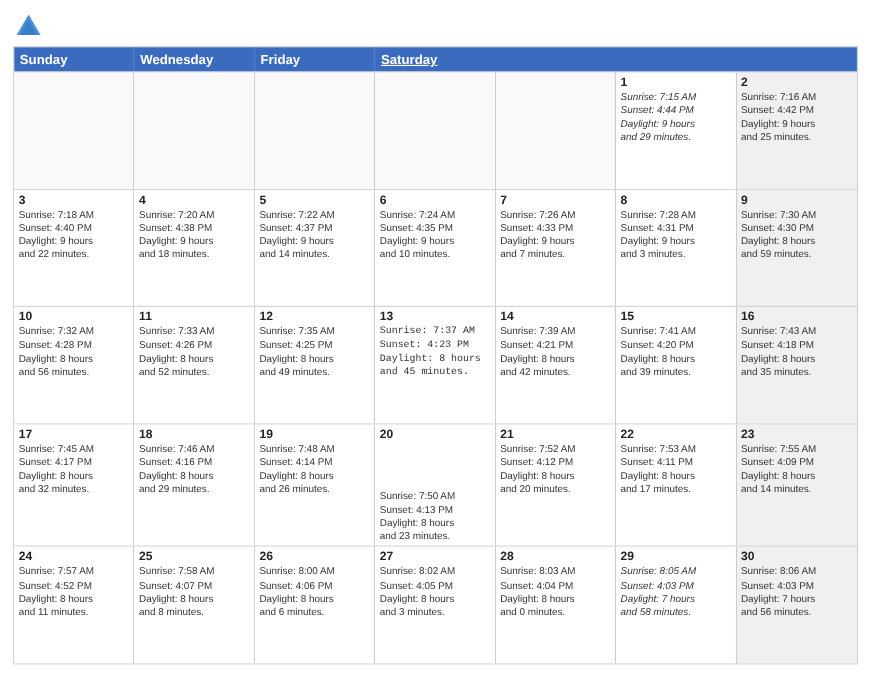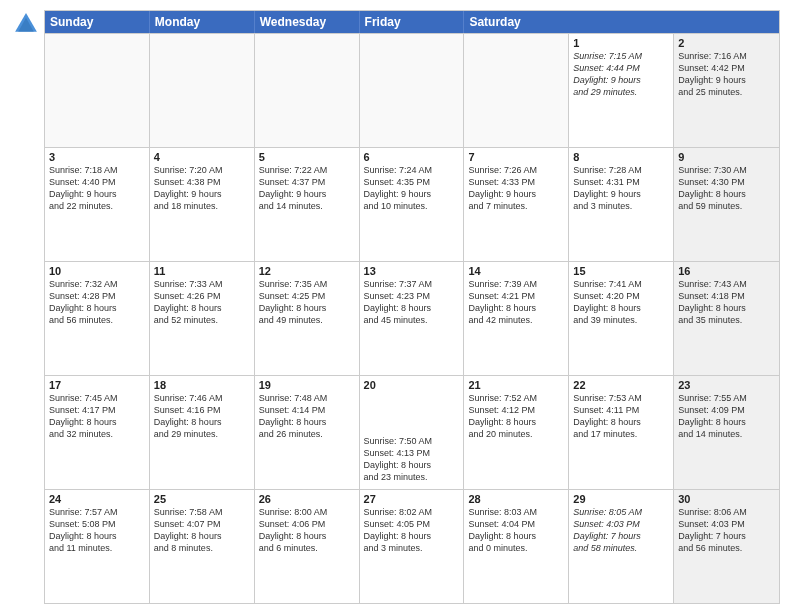--- a/index.html
+++ b/index.html
@@ -8,21 +8,21 @@
       background: #fff;
       width: 792px;
       height: 612px;
       overflow: hidden;
     }
     .page {
       width: 792px;
       height: 612px;
       padding: 10px 12px 8px 12px;
       display: flex;
-      flex-direction: row;
+      flex-direction: column;
     }
     .header {
       display: flex;
       justify-content: space-between;
       align-items: flex-start;
       margin-bottom: 4px;
     }
     .logo {
       display: flex;
       align-items: center;
@@ -65,21 +65,21 @@
       background: #3a6bbf;
     }
     .cal-header-cell {
       color: #fff;
       font-size: 12px;
       font-weight: bold;
       padding: 4px 5px;
       text-align: left;
       border-right: 1px solid #5580cc;
     }
-    .cal-header-cell:last-child { border-right: none; }
+    .cal-header-cell:last-child { border-right: none; text-decoration: underline; }
     .cal-body {
       flex: 1;
       display: flex;
       flex-direction: column;
     }
     .cal-row {
       display: grid;
       grid-template-columns: repeat(7, 1fr);
       flex: 1;
       border-top: 1px solid #ccc;
@@ -124,21 +124,20 @@
     </div>
     <div class="title-block">
       <div class="month-title"></div>
       <div class="subtitle"></div>
     </div>
   </div>
 
   <div class="calendar">
     <div class="cal-header-row">
     <div class="cal-header-cell">Sunday</div>
-        <div class="cal-header-cell">Monday</div>
         <div class="cal-header-cell">Wednesday</div>
         <div class="cal-header-cell">Friday</div>
         <div class="cal-header-cell">Saturday</div>
       </div>
     <div class="cal-body">
     <div class="cal-row">
           <div class="cal-cell empty"></div>
           <div class="cal-cell empty"></div>
           <div class="cal-cell empty"></div>
           <div class="cal-cell empty"></div>
@@ -226,21 +225,21 @@
           </div>
           <div class="cal-cell">
             <div class="day-num">12</div>
             <div class="day-info" style="white-space: pre-line;">Sunrise: 7:35 AM
 Sunset: 4:25 PM
 Daylight: 8 hours
 and 49 minutes.</div>
           </div>
           <div class="cal-cell">
             <div class="day-num">13</div>
-            <div class="day-info" style="white-space: pre-line;">Sunrise: 7:37 AM
+            <div class="day-info" style="white-space: pre-line; font-family: Liberation Mono, monospace;">Sunrise: 7:37 AM
 Sunset: 4:23 PM
 Daylight: 8 hours
 and 45 minutes.</div>
           </div>
           <div class="cal-cell">
             <div class="day-num">14</div>
             <div class="day-info" style="white-space: pre-line;">Sunrise: 7:39 AM
 Sunset: 4:21 PM
 Daylight: 8 hours
 and 42 minutes.</div>
@@ -308,21 +307,21 @@
             <div class="day-info" style="white-space: pre-line;">Sunrise: 7:55 AM
 Sunset: 4:09 PM
 Daylight: 8 hours
 and 14 minutes.</div>
           </div>
         </div>
         <div class="cal-row">
           <div class="cal-cell">
             <div class="day-num">24</div>
             <div class="day-info" style="white-space: pre-line;">Sunrise: 7:57 AM
-Sunset: 5:08 PM
+Sunset: 4:52 PM
 Daylight: 8 hours
 and 11 minutes.</div>
           </div>
           <div class="cal-cell">
             <div class="day-num">25</div>
             <div class="day-info" style="white-space: pre-line;">Sunrise: 7:58 AM
 Sunset: 4:07 PM
 Daylight: 8 hours
 and 8 minutes.</div>
           </div>

